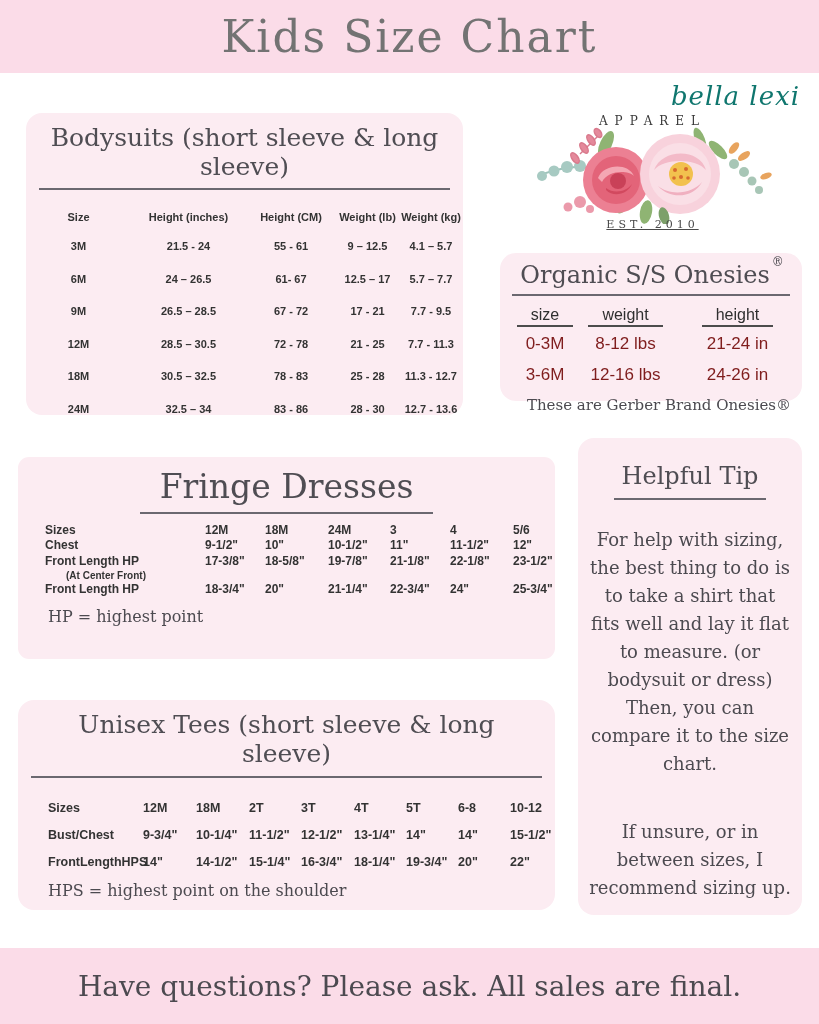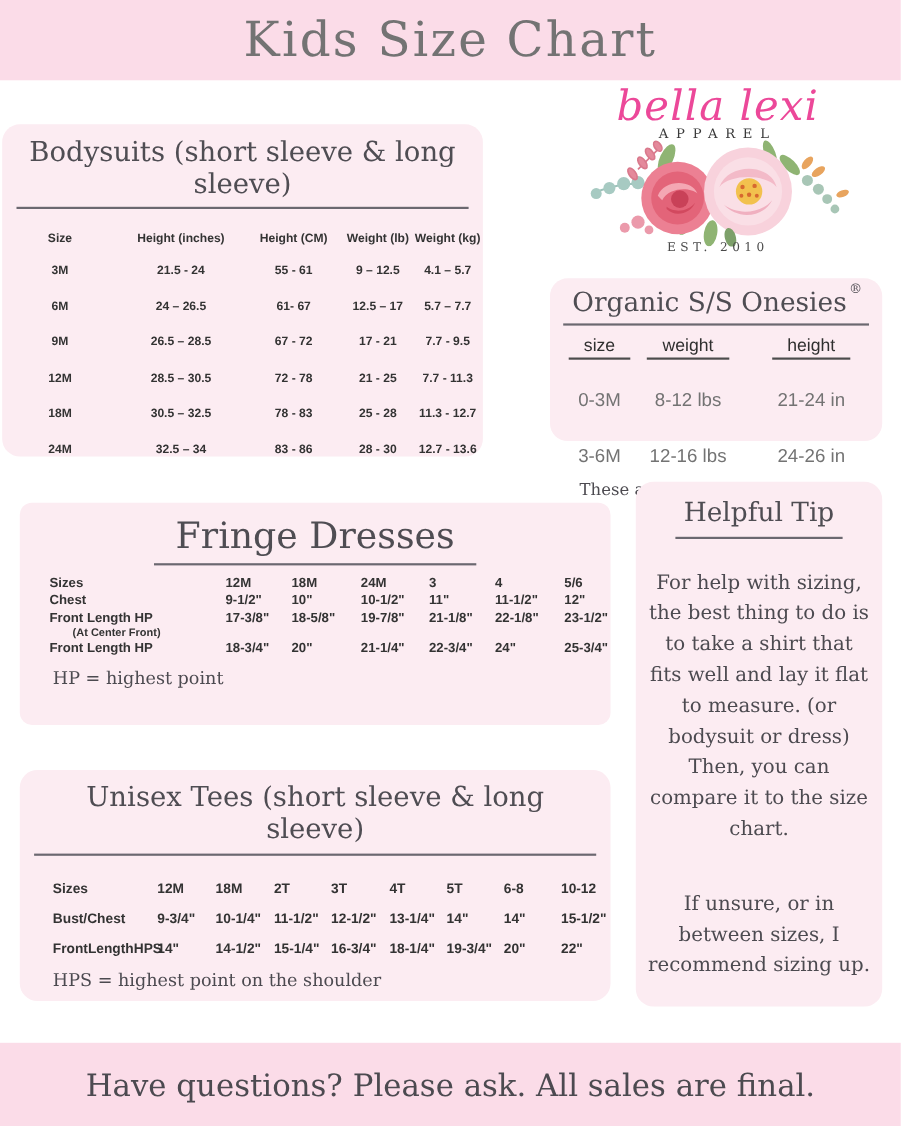--- a/index.html
+++ b/index.html
@@ -27,57 +27,57 @@
 
   
   .panel { position:absolute; background:#fcecf2; border-radius:16px; }
   .panel h2 {
     margin:0; font-family:"DejaVu Serif", serif; font-weight:normal;
     color:#4f4d53; text-align:center;
   }
   .rule { border-bottom:2px solid #6b6870; }
 
   
-  .bodysuits { left:2px; top:113px; width:437px; height:302px; }
+  .bodysuits { left:26px; top:113px; width:437px; height:302px; }
   .bodysuits h2 { font-size:25px; width:94%; margin:10px auto 0; padding-bottom:7px; }
   .btable { margin-top:14px; }
   .bodysuits .thead, .bodysuits .trow {
     display:grid; grid-template-columns:105px 115px 90px 63px 1fr;
     align-items:center; text-align:center; white-space:nowrap;
   }
   .bodysuits .thead { height:26px; font-size:11px; font-weight:bold; color:#333; }
   .bodysuits .trow  { height:32.5px; font-size:11px; font-weight:bold; color:#333; }
 
   
   .logo { position:absolute; left:505px; top:76px; width:295px; height:176px; text-align:center; }
   .logo-script {
-    font-family:"DejaVu Serif", serif; font-style:italic; font-size:38px;
-    color:#ec4899; line-height:40px; letter-spacing:1px;
+    font-family:"DejaVu Serif", serif; font-style:italic; font-size:26px;
+    color:#0f766e; line-height:40px; letter-spacing:1px;text-align:right;
   }
   .logo-sub {
     font-family:"DejaVu Serif", serif; font-size:12px; letter-spacing:7px;
     color:#3a3a3a; margin-top:-2px;
   }
   .logo svg { display:block; margin:-4px auto 0; }
   .logo-est {
     font-family:"DejaVu Serif", serif; font-size:11px; letter-spacing:4px;
-    color:#4a4a4a; margin-top:-6px;
+    color:#4a4a4a; margin-top:-6px;text-decoration:underline;
   }
 
   
   .onesies { left:500px; top:253px; width:302px; height:148px; }
   .onesies h2 { font-size:24px; width:92%; margin:8px auto 0; padding-bottom:5px; position:relative; }
   .onesies h2 sup { font-size:12px; position:relative; top:-8px; left:2px; }
   .ohead, .onesies .trow {
     display:grid; grid-template-columns:66px 95px 1fr; padding-left:12px;
     align-items:center; text-align:center; white-space:nowrap;
   }
   .ohead { margin-top:8px; height:24px; font-size:16px; color:#2f2f2f; }
   .ohead span { display:inline-block; border-bottom:2px solid #4c4c4c; padding:0 14px 1px; justify-self:center; }
-  .onesies .trow { height:31px; font-size:17px; color:#737373;margin-top:20px; }
+  .onesies .trow { height:31px; font-size:17px; color:#7f1d1d; }
   .onote {
     font-family:"DejaVu Serif", serif; font-size:15px; color:#4c4a50;
     text-align:center; margin-top:6px;margin-left:16px;
   }
 
   
   .fringe { left:18px; top:457px; width:537px; height:202px;border-radius:11px; }
   .fringe h2 { font-size:33px; margin-top:10px; }
   .fringe h2 span { display:inline-block; border-bottom:2px solid #6b6870; padding:0 20px 6px; }
   .ftable { margin-top:8px; }
@@ -88,21 +88,21 @@
   }
   .fringe .trow:nth-child(4) { height:13px;padding-left:48px; }
   .fringe .trow:nth-child(4) .tcell:first-child { font-size:10px; }
   .fnote {
     font-family:"DejaVu Serif", serif; font-size:16px; color:#4c4a50;
     margin:10px 0 0 30px;
   }
 
   
   .helpful { left:578px; top:438px; width:224px; height:477px; }
-  .helpful h2 { font-size:24px; margin-top:14px; }
+  .helpful h2 { font-size:24px; margin-top:24px; }
   .helpful h2 span { display:inline-block; border-bottom:2px solid #6b6870; padding:0 8px 8px; }
   .helpful p {
     font-family:"DejaVu Serif", serif; font-size:18px; line-height:28px;
     color:#4c4a50; text-align:center; margin:26px 10px 0;
   }
   .helpful p.second { margin-top:40px; }
 
   
   .unisex { left:18px; top:700px; width:537px; height:210px; }
   .unisex h2 { font-size:25px; width:95%; margin:10px auto 0; padding-bottom:8px; }

